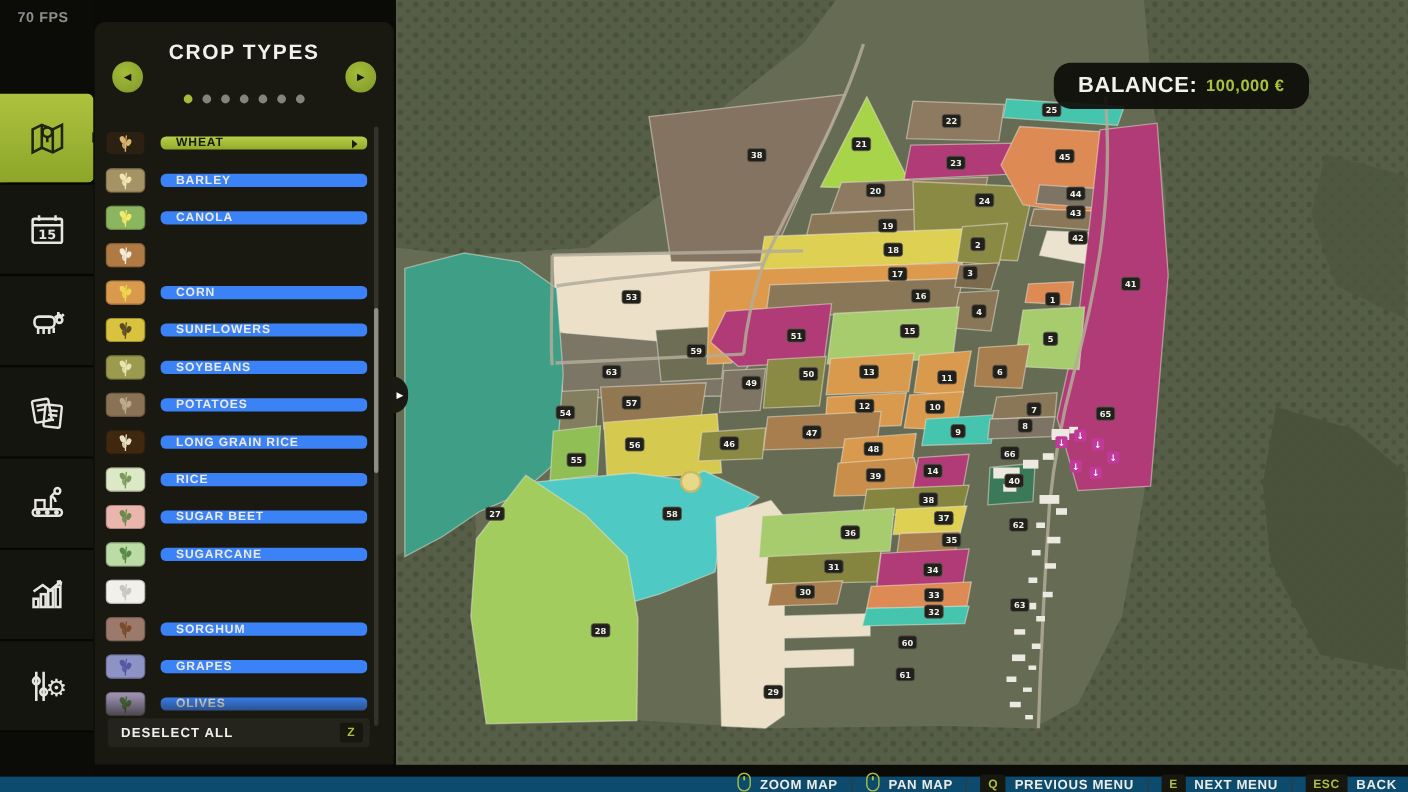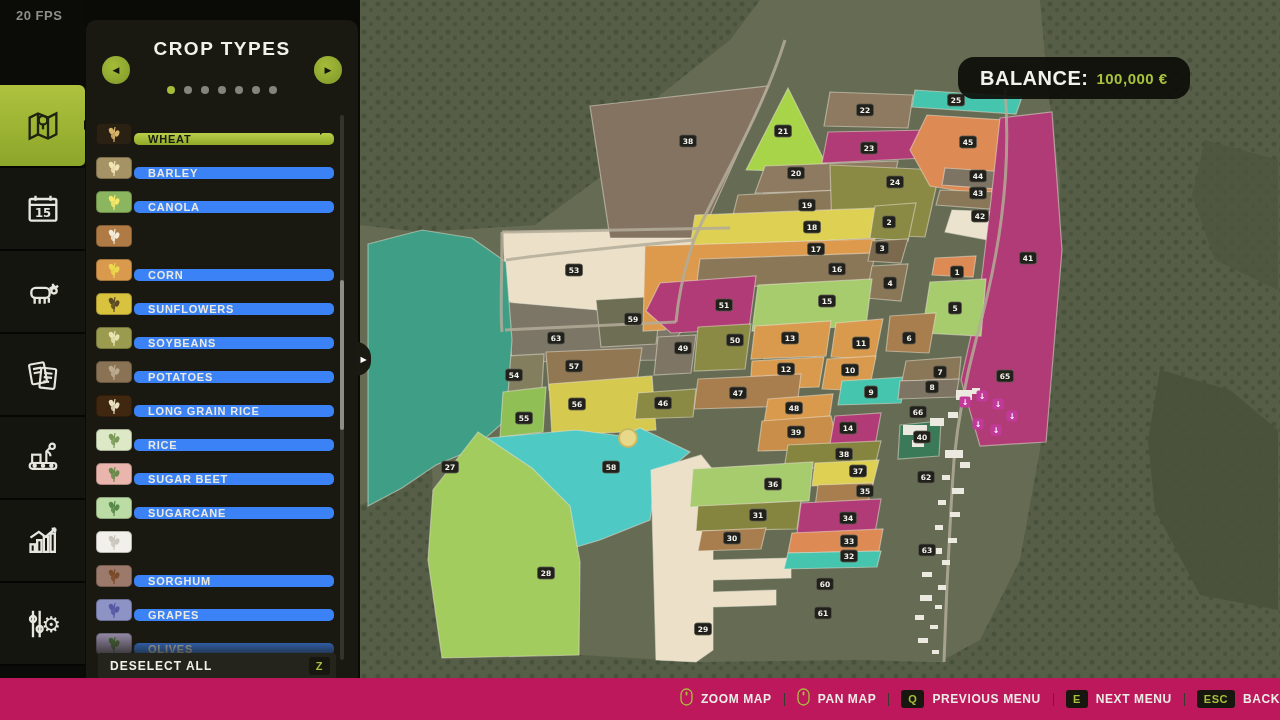--- a/index.html
+++ b/index.html
@@ -25,21 +25,21 @@
          font-weight:bold;letter-spacing:1.5px;}
   .pg-arrow{position:absolute;top:36px;width:28px;height:28px;border-radius:50%;
          background:radial-gradient(circle at 40% 35%,#a4bc38,#7f982a);display:flex;align-items:center;
          justify-content:center;cursor:pointer;}
   .pg-arrow span{color:#14140d;font-size:9px;}
   #pg-left{left:16px;} #pg-right{right:16px;}
   #dots{position:absolute;left:0;right:0;top:66px;display:flex;gap:9px;justify-content:center;}
   .dot{width:8px;height:8px;border-radius:50%;background:#84847d;}
   .dot.on{background:#a4bc38;}
   #croplist{position:absolute;left:10px;top:95px;width:238px;height:545px;overflow:hidden;}
-  .crow{position:relative;display:flex;align-items:flex-end;height:30px;margin-bottom:4px;cursor:pointer;}
+  .crow{position:relative;display:flex;align-items:center;height:30px;margin-bottom:4px;cursor:pointer;gap:12px;}
   .ctile{width:36px;border-radius:5px;flex:0 0 36px;display:flex;align-items:center;justify-content:center;
          box-shadow:inset 0 0 0 1px rgba(0,0,0,.25);}
   .clabel{flex:1;margin-left:2px;border-radius:5px;background:#3b82f6;display:flex;align-items:center;
          padding-left:14px;color:#ececе6;color:#ececе6;color:#ececEA;}
   .clabel span{font-size:11px;font-weight:bold;letter-spacing:.8px;color:#e9e9e2;}
   .crow.sel .clabel{background:linear-gradient(180deg,#b9cf4b,#90aa28);}
   .crow.sel .clabel span{color:#191a0e;}
   .crow.sel .clabel:after{content:"";position:absolute;right:9px;top:12px;border-top:4px solid transparent;
          border-bottom:4px solid transparent;border-left:5px solid #1c1d10;}
   #list-fade{position:absolute;left:10px;top:612px;width:238px;height:30px;
@@ -54,22 +54,22 @@
          padding:3px 7px;letter-spacing:.5px;}
   #deselect .key{margin-right:6px;}
   
   #map{position:absolute;left:360px;top:0;width:920px;height:695px;background:#666c53;cursor:grab;}
   
   #balance{position:absolute;left:958px;top:57px;height:42px;background:rgba(13,13,9,.92);border-radius:16px;
          display:flex;align-items:center;padding:0 22px;gap:8px;text-align:center;}
   #balance .bl{color:#f2f2ec;font-size:20px;font-weight:bold;letter-spacing:.5px;}
   #balance .ba{color:#a8c23c;font-size:15px;font-weight:bold;letter-spacing:.5px;}
   
-  #hotbar{position:absolute;left:0;bottom:0;width:1280px;height:42px;background:#be185d;display:flex;
-         align-items:center;justify-content:flex-end;padding-right:0;box-sizing:border-box;gap:12px;}
+  #hotbar{position:absolute;left:0;bottom:0;width:1280px;height:14px;background:#0c4a6e;display:flex;
+         align-items:center;justify-content:flex-end;padding-right:10px;box-sizing:border-box;gap:12px;}
   .hb-item{display:flex;align-items:center;gap:8px;cursor:pointer;}
   .hb-item .txt{color:#ececе5;color:#ECECE5;font-size:12px;font-weight:bold;letter-spacing:.6px;}
   .hb-sep{width:1px;height:13px;background:#3a3a30;}
 </style>
 </head>
 <body>
 
 <div id="stage">
 
   <div id="rail">
@@ -145,21 +145,21 @@
         <span>
           <svg width="40" height="40" viewBox="0 0 24 24" fill="none" stroke="#e6e6df" stroke-width="1.4">
             <path d="M6,4 L6,20 M10,4 L10,20"></path>
             <circle cx="6" cy="9" r="1.8"></circle>
             <circle cx="10" cy="15" r="1.8"></circle>
             <text x="17" y="17" font-size="13" fill="#e6e6df" stroke="none" text-anchor="middle" font-family="DejaVu Sans">⚙</text>
           </svg>
         </span>
       </div>
     </div>
-  <div id="fps">20 FPS</div>
+  <div id="fps">70 FPS</div>
   <div class="tab-pointer"></div>
 
   <div id="map"><svg width="920" height="695" viewBox="0 0 920 695">
         <defs>
           <pattern id="trees" width="14" height="14" patternUnits="userSpaceOnUse">
             <circle cx="4" cy="4" r="2.6" fill="#46503a"></circle>
             <circle cx="11" cy="10" r="2.2" fill="#46503a" opacity=".85"></circle>
           </pattern>
         </defs>
         <rect width="920" height="695" fill="#666c53"></rect>

